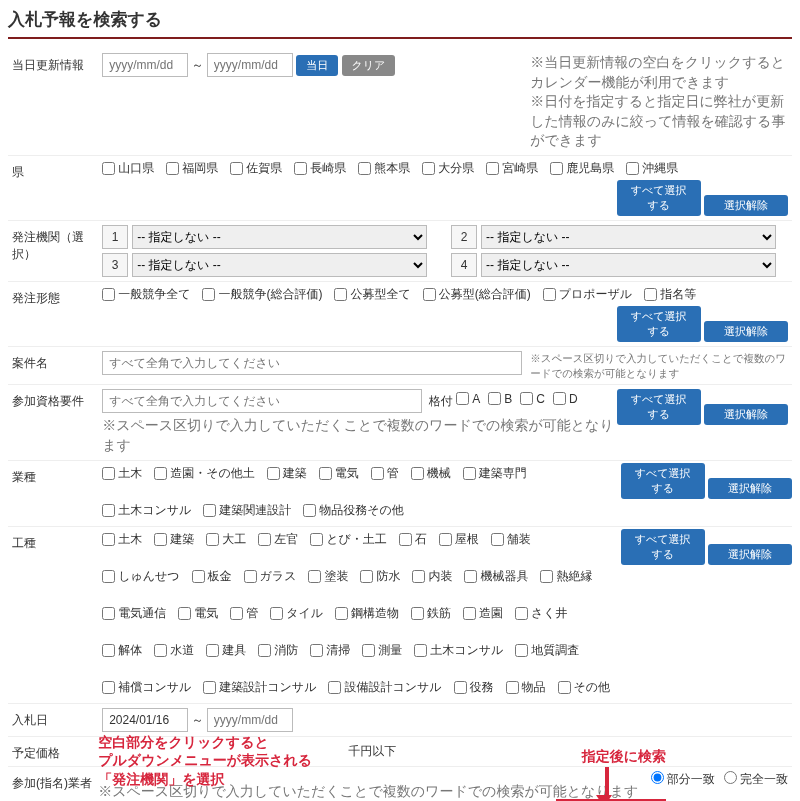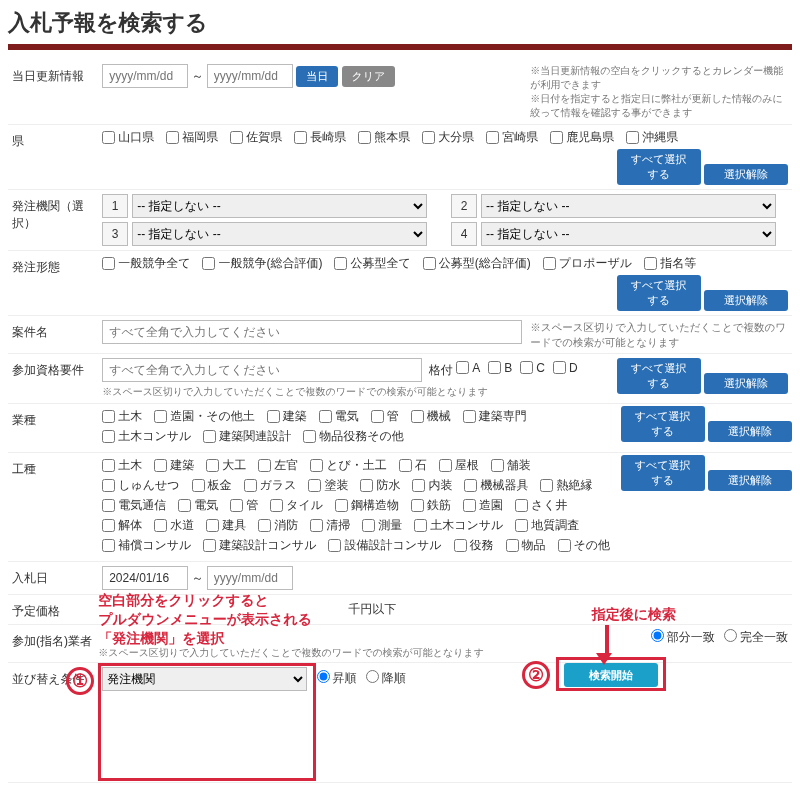--- a/index.html
+++ b/index.html
@@ -1,39 +1,39 @@
 <!DOCTYPE html>
 <html><head>
 <meta charset="utf-8">
 <style>
   *{box-sizing:border-box;margin:0;padding:0;font-family:"Meiryo","Hiragino Kaku Gothic Pro",sans-serif}
   body{font-size:12px;color:#333;padding:8px;width:800px;background:#fff}
-  .title{font-size:22px;font-weight:bold;border-bottom:6px solid #7f1d1d;padding-bottom:6px;margin-bottom:10px}
+  .title{font-size:17px;font-weight:bold;border-bottom:2px solid #7f1d1d;padding-bottom:6px;margin-bottom:10px}
   table.form{width:100%;border-collapse:collapse}
   table.form>tbody>tr>td{padding:4px 4px;vertical-align:top;border-bottom:1px solid #eee}
   td.lbl{width:100px;font-size:12px;padding-top:8px!important}
   input[type=text].txt{height:24px;border:1px solid #bbb;padding:0 6px;font-size:12px}
   input[type=text].date{width:86px;color:#999}
-  .hint{color:#777;font-size:10px;line-height:1.4}
+  .hint{color:#777;font-size:14px;line-height:1.4}
   .btn{display:inline-block;border:none;color:#fff;font-size:11px;padding:3px 10px;border-radius:3px;cursor:pointer}
   .btn-blue{background:#2a6fb5}
   .btn-grey{background:#888}
   .btn-teal{background:#1aa0c9}
   .btn-w{width:84px;text-align:center}
   .chk{display:inline-flex;align-items:center;margin-right:8px;margin-bottom:3px}
   .chk input{margin-right:3px}
   .chk span{white-space:nowrap}
   select.sel{height:24px;border:1px solid #bbb;font-size:12px}
   .numbox{display:inline-block;width:26px;height:24px;border:1px solid #bbb;text-align:center;line-height:22px;background:#f6f6f6;margin-right:4px}
   .sel-wide{width:295px}
   input.full{width:420px}
   input.w320{width:320px}
   .radio-lbl{display:inline-flex;align-items:flex-start;margin-left:6px}
   .radio-lbl input{margin-right:3px}
-  .grp{display:flex;flex-wrap:wrap;gap:0 4px}
+  .grp{display:flex;flex-wrap:wrap;gap:17px 4px}
   .rel{position:relative}
   .right-note{font-size:10.5px;color:#777;line-height:1.4}
   
   .anno-text{color:#d7263d;font-weight:bold;font-size:14px;line-height:1.35;position:absolute;z-index:20}
   .circle-num{display:inline-block;width:28px;height:28px;border:3px solid #d7263d;border-radius:50%;text-align:center;line-height:22px;color:#d7263d;font-size:18px;font-weight:bold;position:absolute;z-index:22}
   .arrow-down{position:absolute;z-index:21}
   .arrow-down .shaft{width:4px;height:28px;background:#d7263d;margin:0 auto}
   .arrow-down .head{width:0;height:0;border-left:8px solid transparent;border-right:8px solid transparent;border-top:12px solid #d7263d;margin-left:-6px}
   .redbox{position:absolute;border:3px solid #d7263d;z-index:19;pointer-events:none}
 </style>
@@ -437,21 +437,21 @@
      <label class="radio-lbl">
               <input type="radio" checked="" style="">
               <span>部分一致</span>
             </label>
      <label class="radio-lbl">
               <input type="radio" style="">
               <span>完全一致</span>
             </label>
    </span>
 
-   <div class="anno-text" style="right:116px;top:-20px">指定後に検索</div>
+   <div class="anno-text" style="right:126px;top:-20px">指定後に検索</div>
    <div class="arrow-down" style="right:180px;top:0">
             <div class="shaft"></div>
             <div class="head"></div>
           </div>
  </td>
 </tr>
 
 <tr>
  <td class="lbl">並び替え条件</td>
  <td colspan="2" class="rel" style="height:120px">

